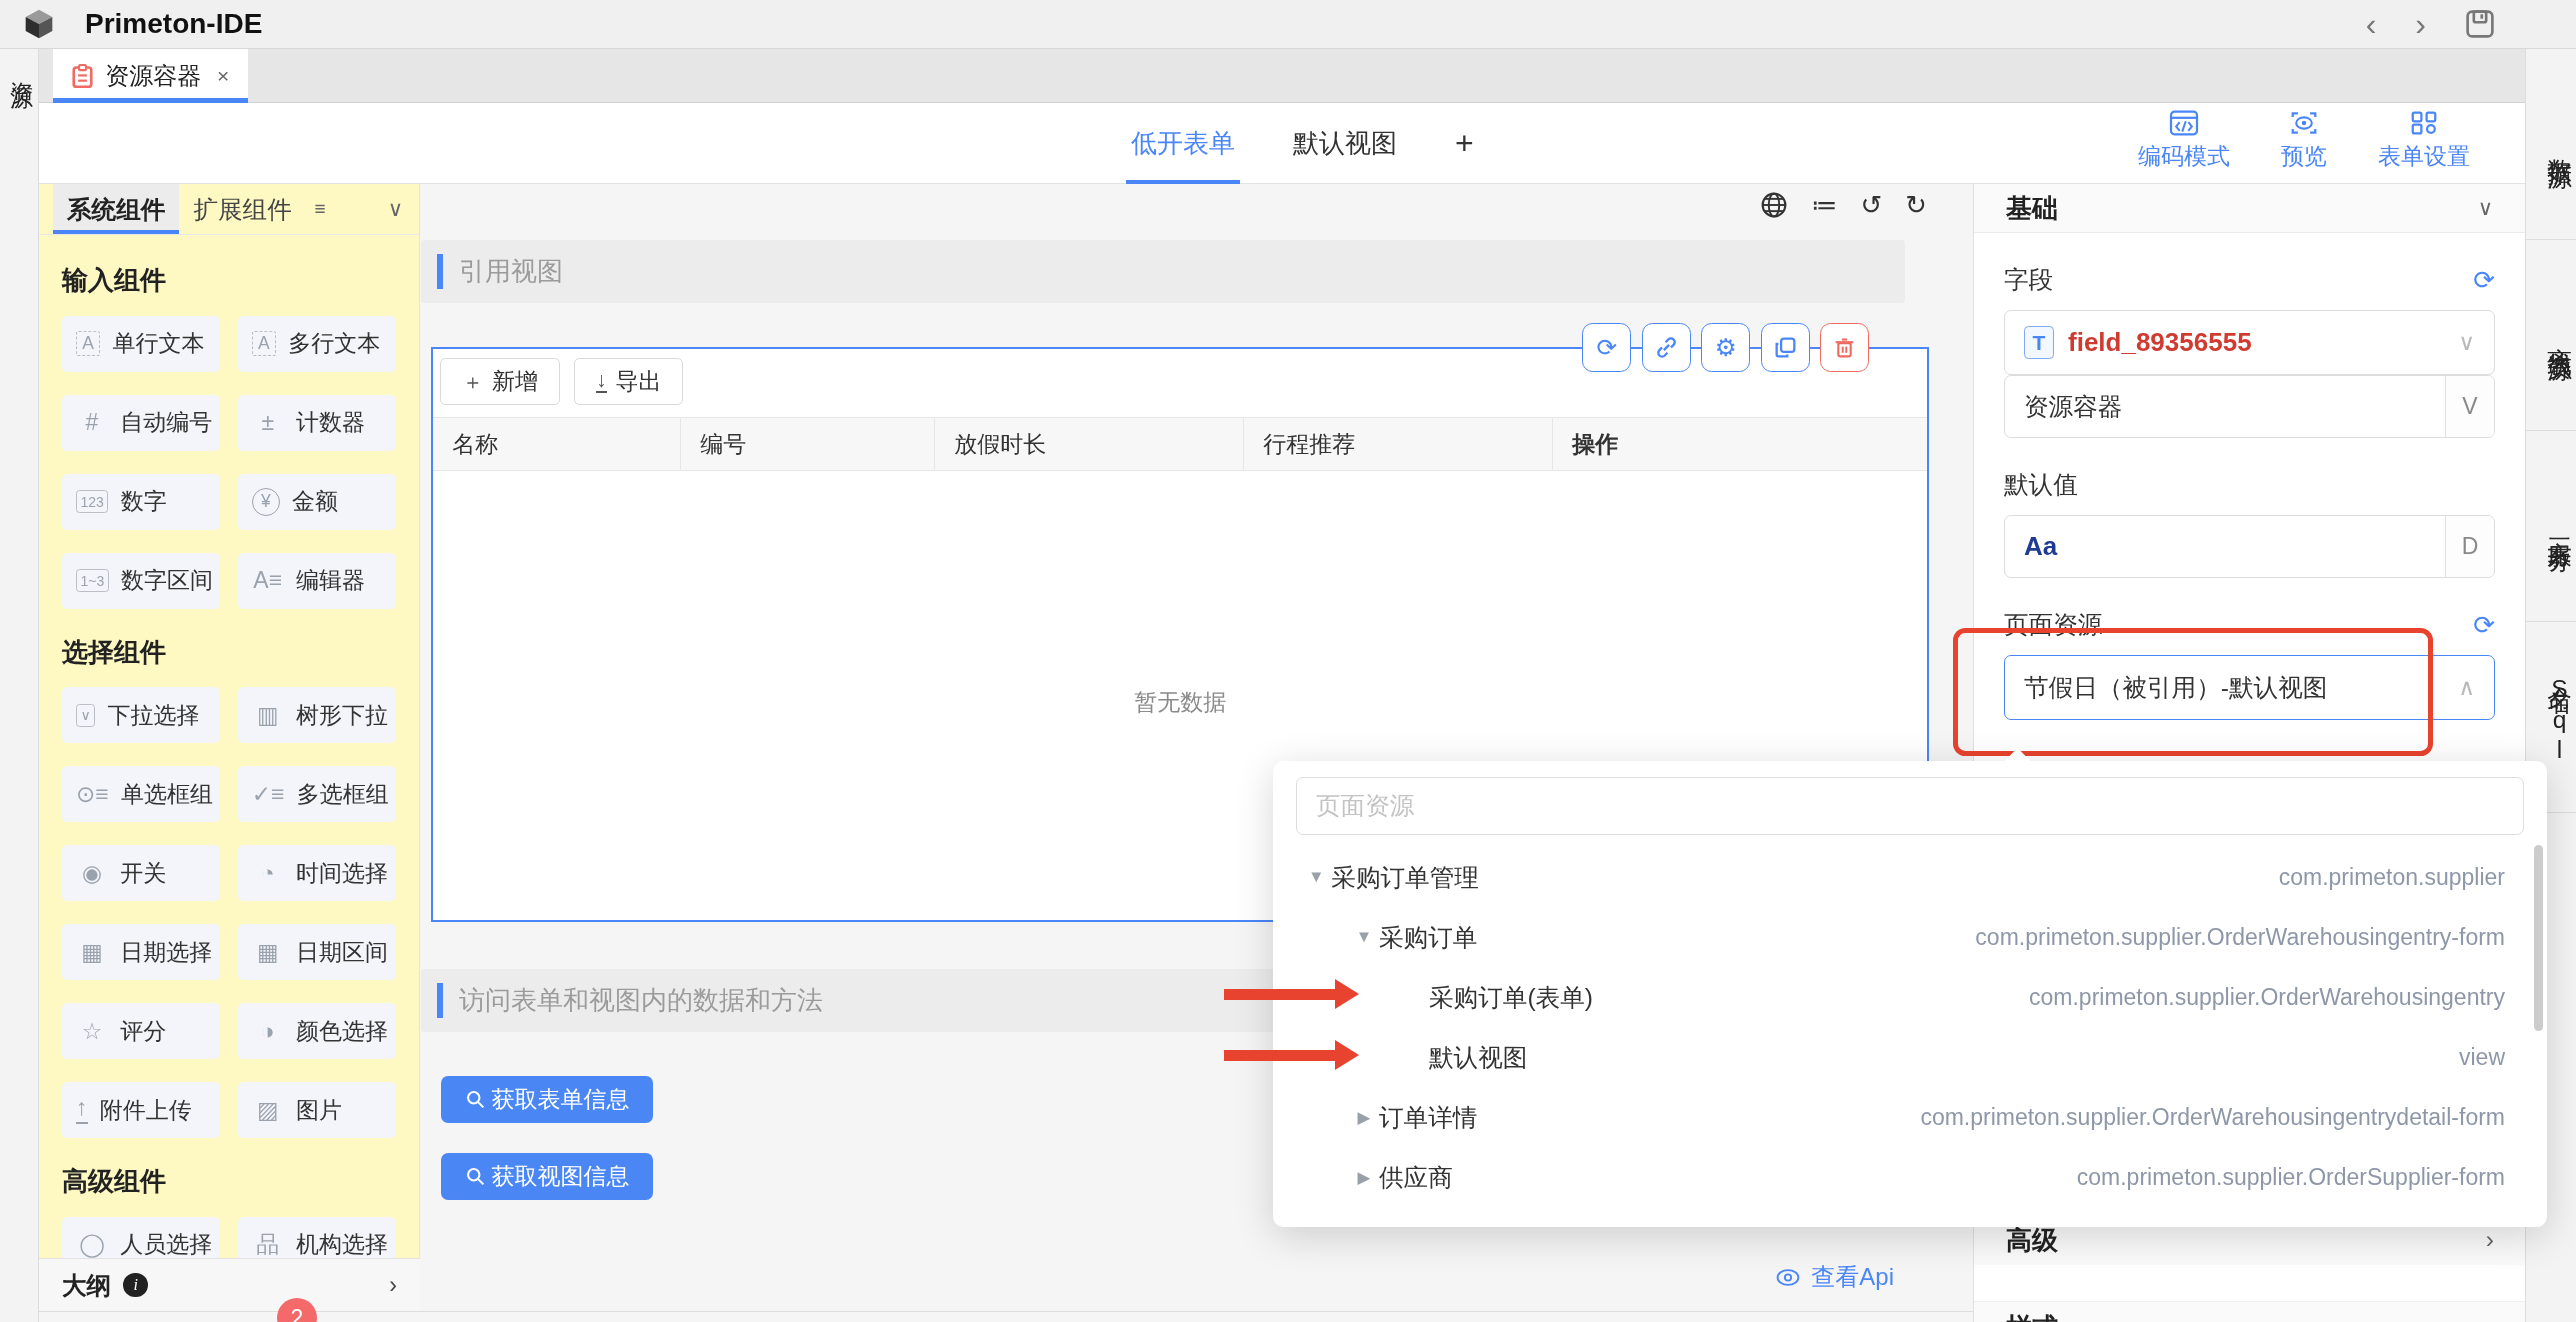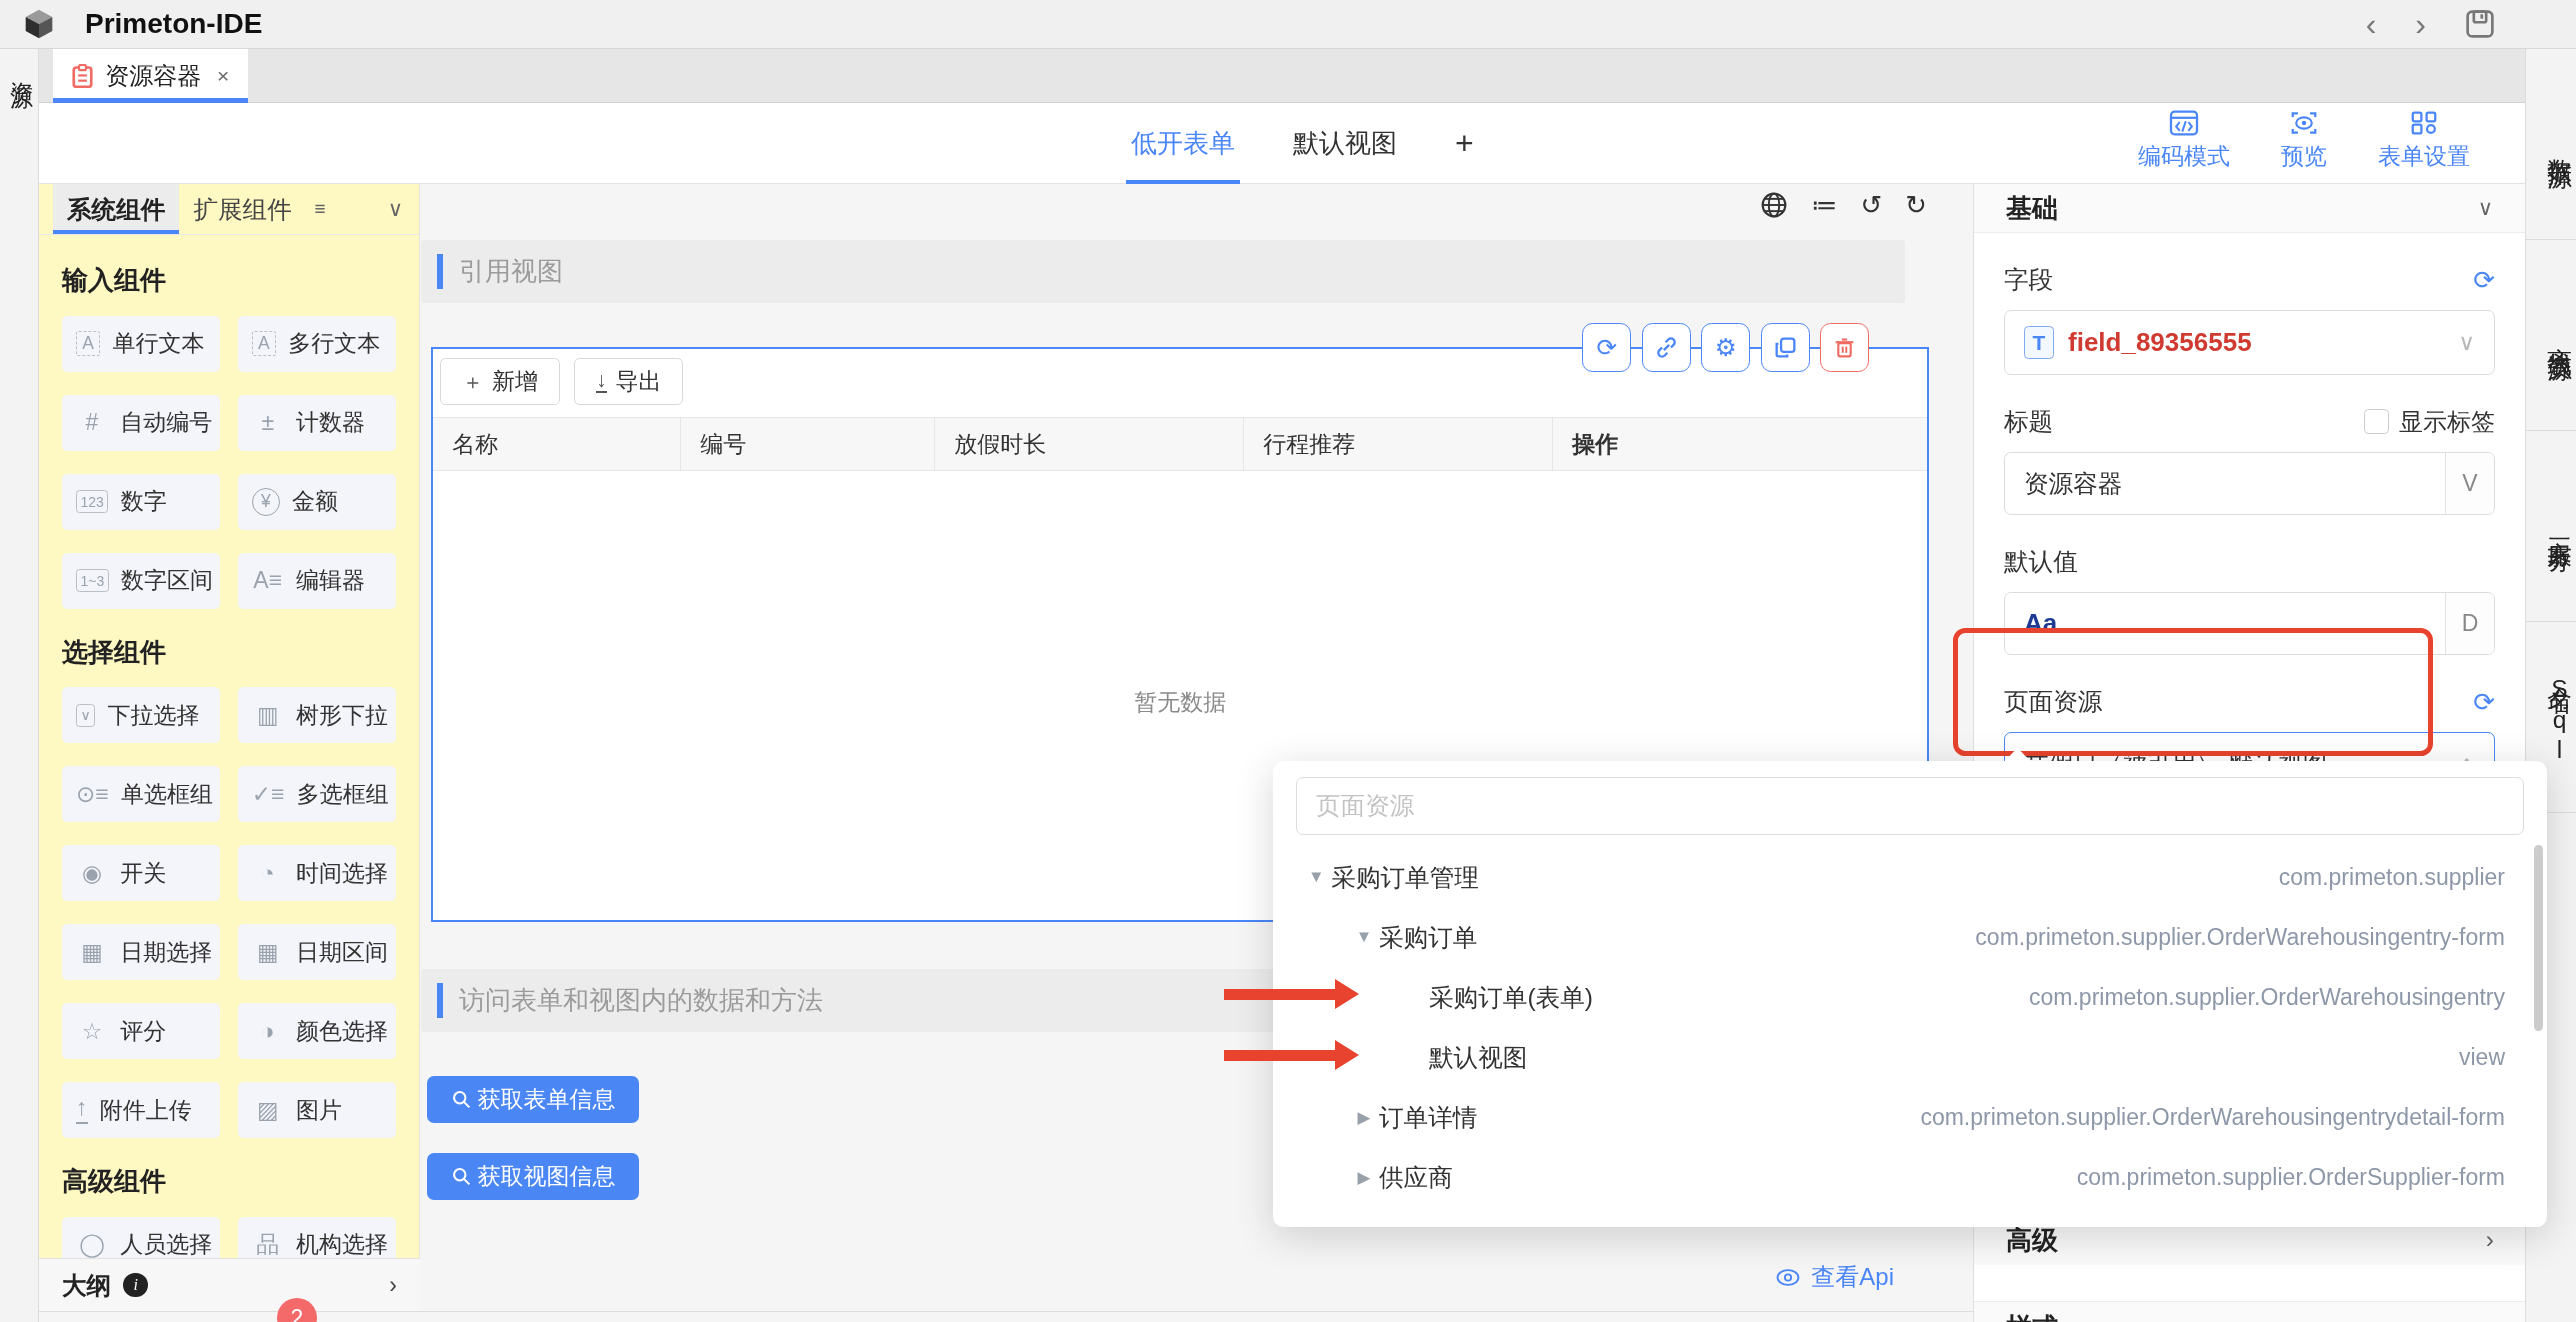--- a/index.html
+++ b/index.html
@@ -95,21 +95,21 @@
   .btn-plain{height:47px;padding:0 21px;background:#fff;border:1.8px solid #d9d9d9;border-radius:5.3px;
              font-size:23px;color:#333;display:flex;gap:8.8px;align-items:center;}
   .btn-plain .ic{color:#555;font-size:21px;line-height:1;}
   .ic.dl{border-bottom:2.6px solid #555;padding-bottom:0.9px;}
   .grid-table{margin-top:12.3px;border-top:0.9px solid #e6e6e6;}
   .grid-head{display:flex;height:53px;background:#f7f7f7;border-bottom:0.9px solid #e6e6e6;}
   .gh{display:flex;align-items:center;padding-left:19px;font-size:23px;color:#333;border-right:0.9px solid #e6e6e6;}
   .gh:last-child{border-right:none;}
   .gh.c0{width:248px;}.gh.c1{width:254px;}.gh.c2{width:309px;}.gh.c3{width:309px;}.gh.c4{flex:1;font-weight:bold;}
   .grid-empty{position:absolute;left:0;right:0;top:338px;text-align:center;font-size:23px;color:#8a8a8a;}
-  .blue-btn{position:absolute;left:8px;width:212px;height:47px;background:#4a87f5;border-radius:7px;
+  .blue-btn{position:absolute;left:22px;width:212px;height:47px;background:#4a87f5;border-radius:7px;
             color:#fff;font-size:23px;display:flex;align-items:center;justify-content:center;gap:6px;}
   .api-link{position:absolute;right:79px;top:1077px;display:flex;align-items:center;gap:10.5px;color:#4a86f7;font-size:24px;}
 
   
   .inspector{position:absolute;left:1973px;top:184px;width:552px;height:1138px;background:#fff;
              border-left:0.9px solid #e0e0e0;z-index:4;}
   .insp-header{height:49px;background:#fafafa;border-bottom:0.9px solid #ececec;display:flex;align-items:center;
                padding:0 32px;font-size:26px;font-weight:bold;color:#222;gap:32px;}
   .insp-header .chev{margin-left:auto;font-size:21px;color:#666;font-weight:normal;}
   .insp-body{padding:0 30px;}
@@ -473,27 +473,20 @@
       <div class="insp-label-row">
         <span class="insp-label">字段</span>
         <span class="sync">⟳</span>
       </div>
       <div class="insp-select">
         <span class="t-badge">T</span>
         <span class="field-val">field_89356555</span>
         <span class="chev">∨</span>
       </div>
 
-      <div class="insp-label-row">
-        <span class="insp-label">标题</span>
-        <span style="margin-left:auto;display:flex;align-items:center;">
-          <span class="checkbox"></span>
-          <span class="cb-label">显示标签</span>
-        </span>
-      </div>
       <div class="insp-input">
         <span class="val">资源容器</span>
         <span class="suffix">V</span>
       </div>
 
       <div class="insp-label-row">
         <span class="insp-label">默认值</span>
       </div>
       <div class="insp-input">
         <span class="val navy">Aa</span>

